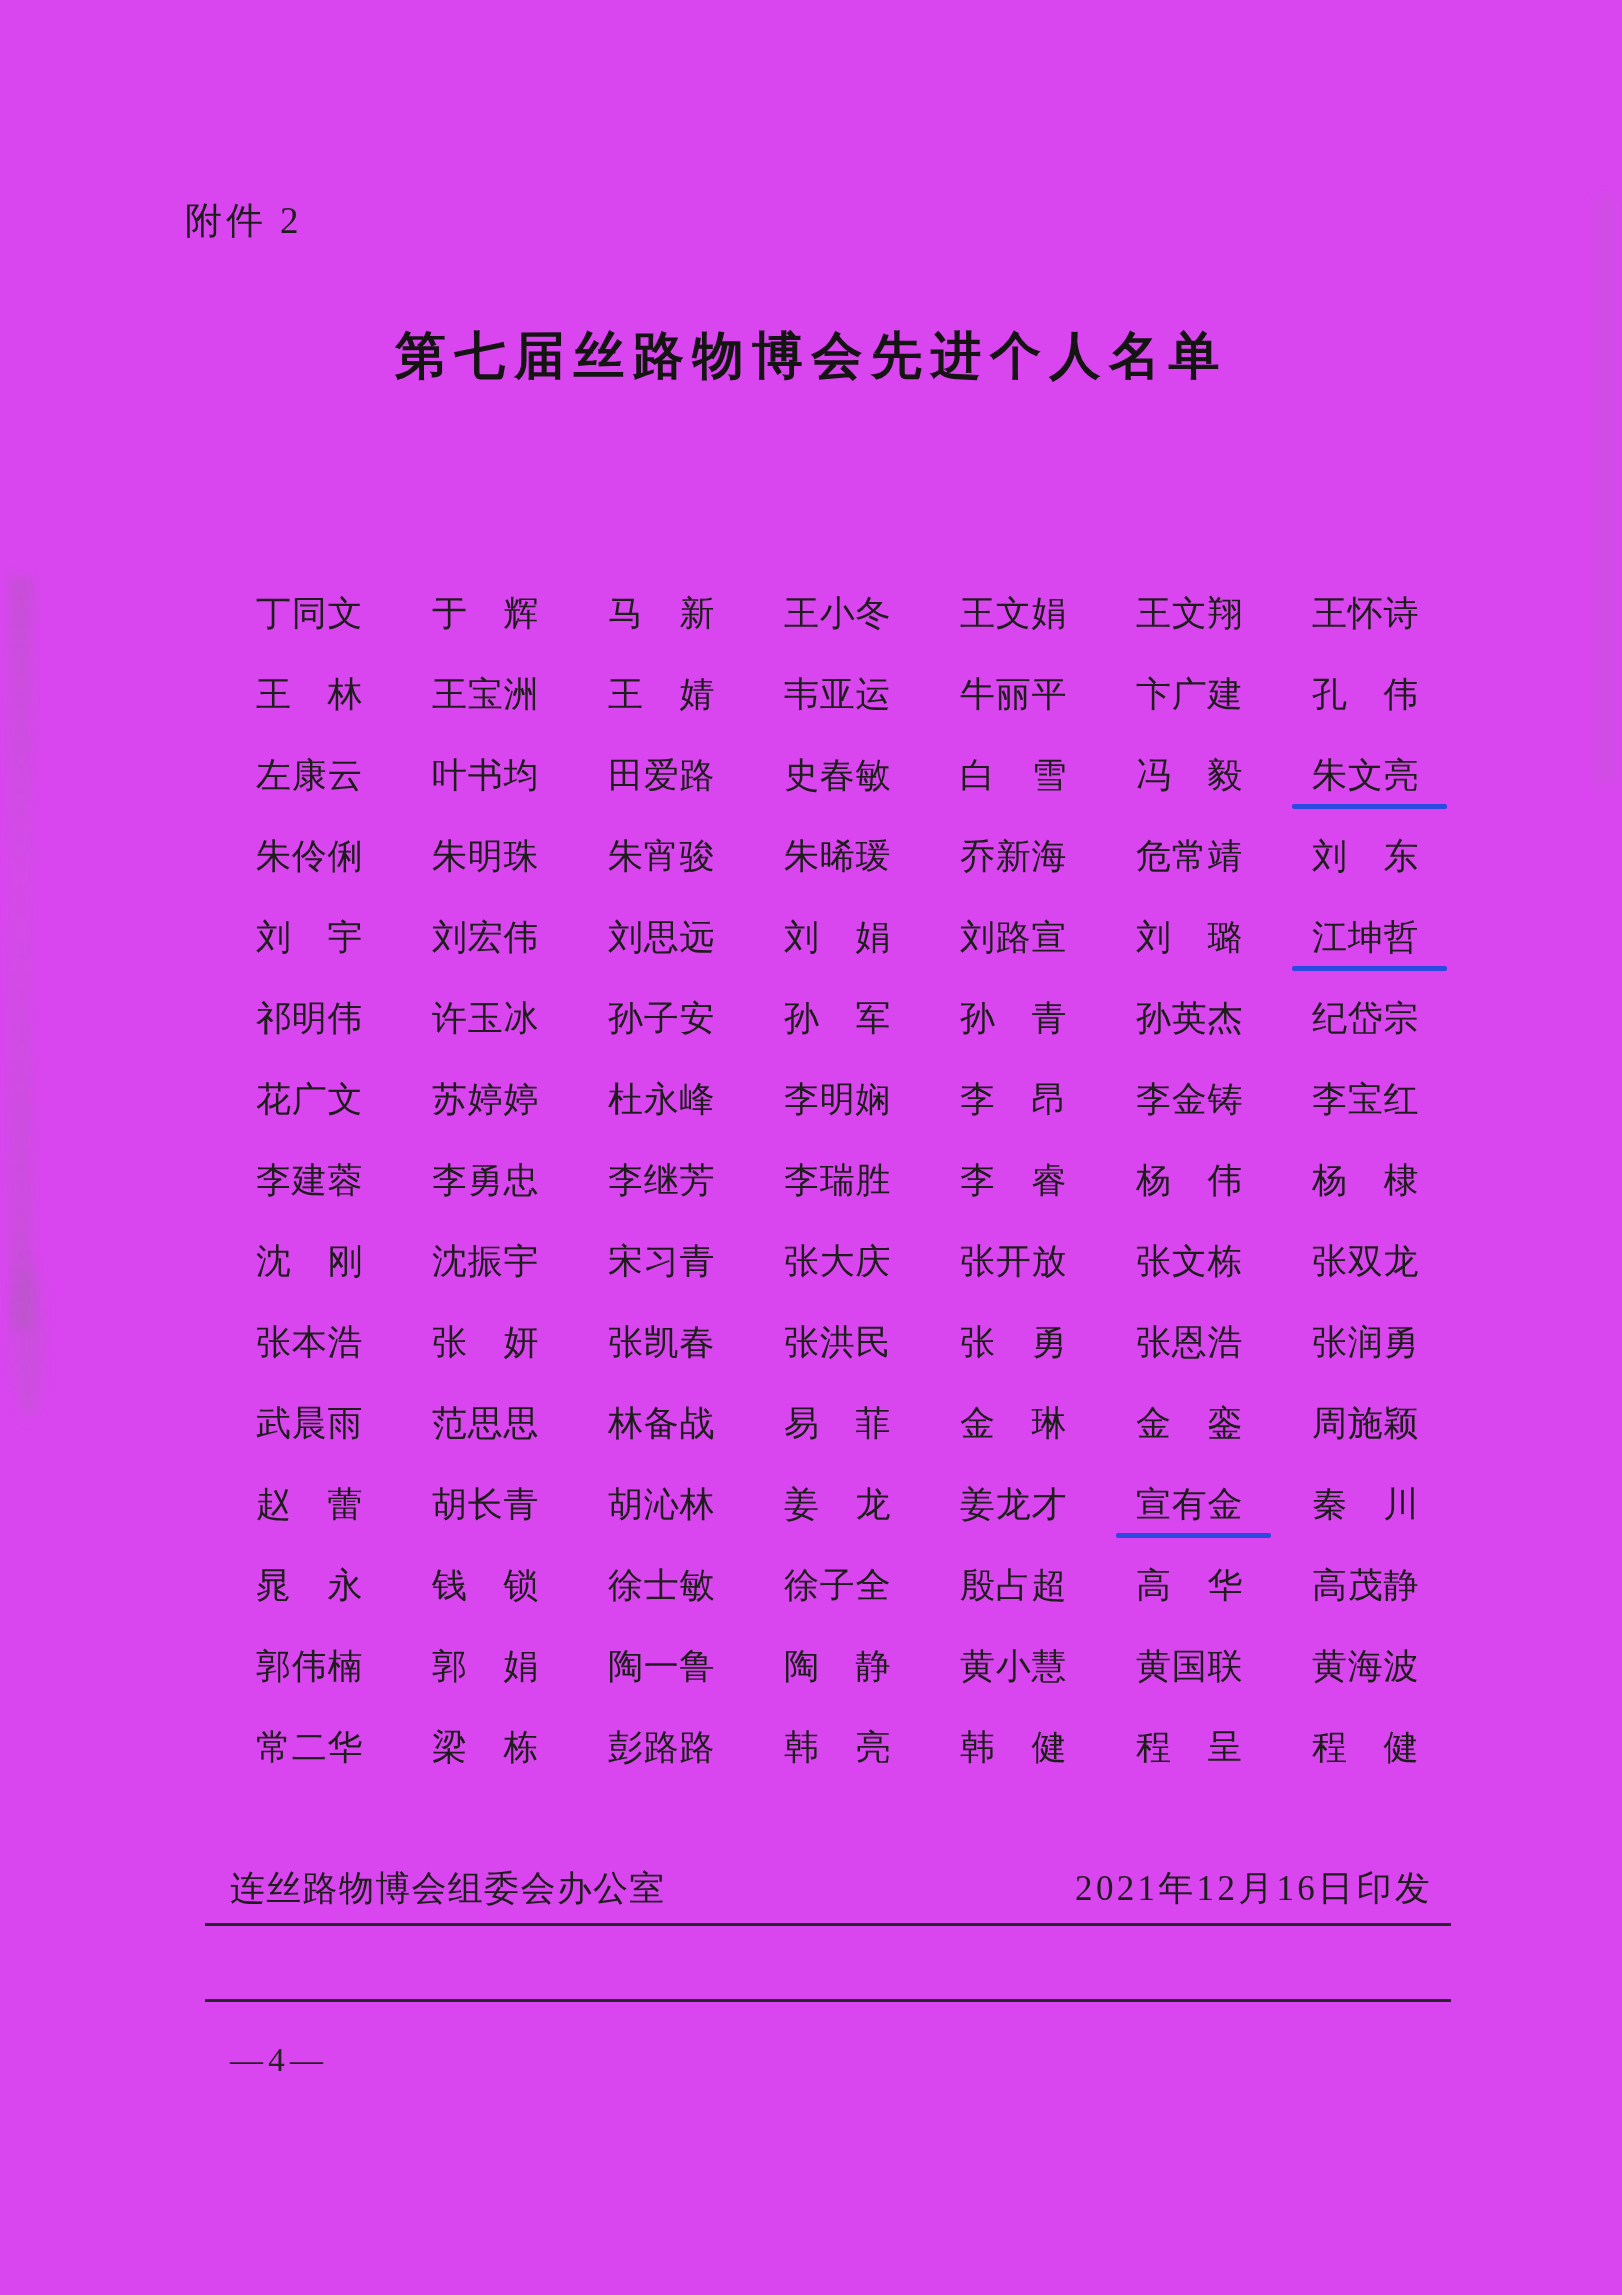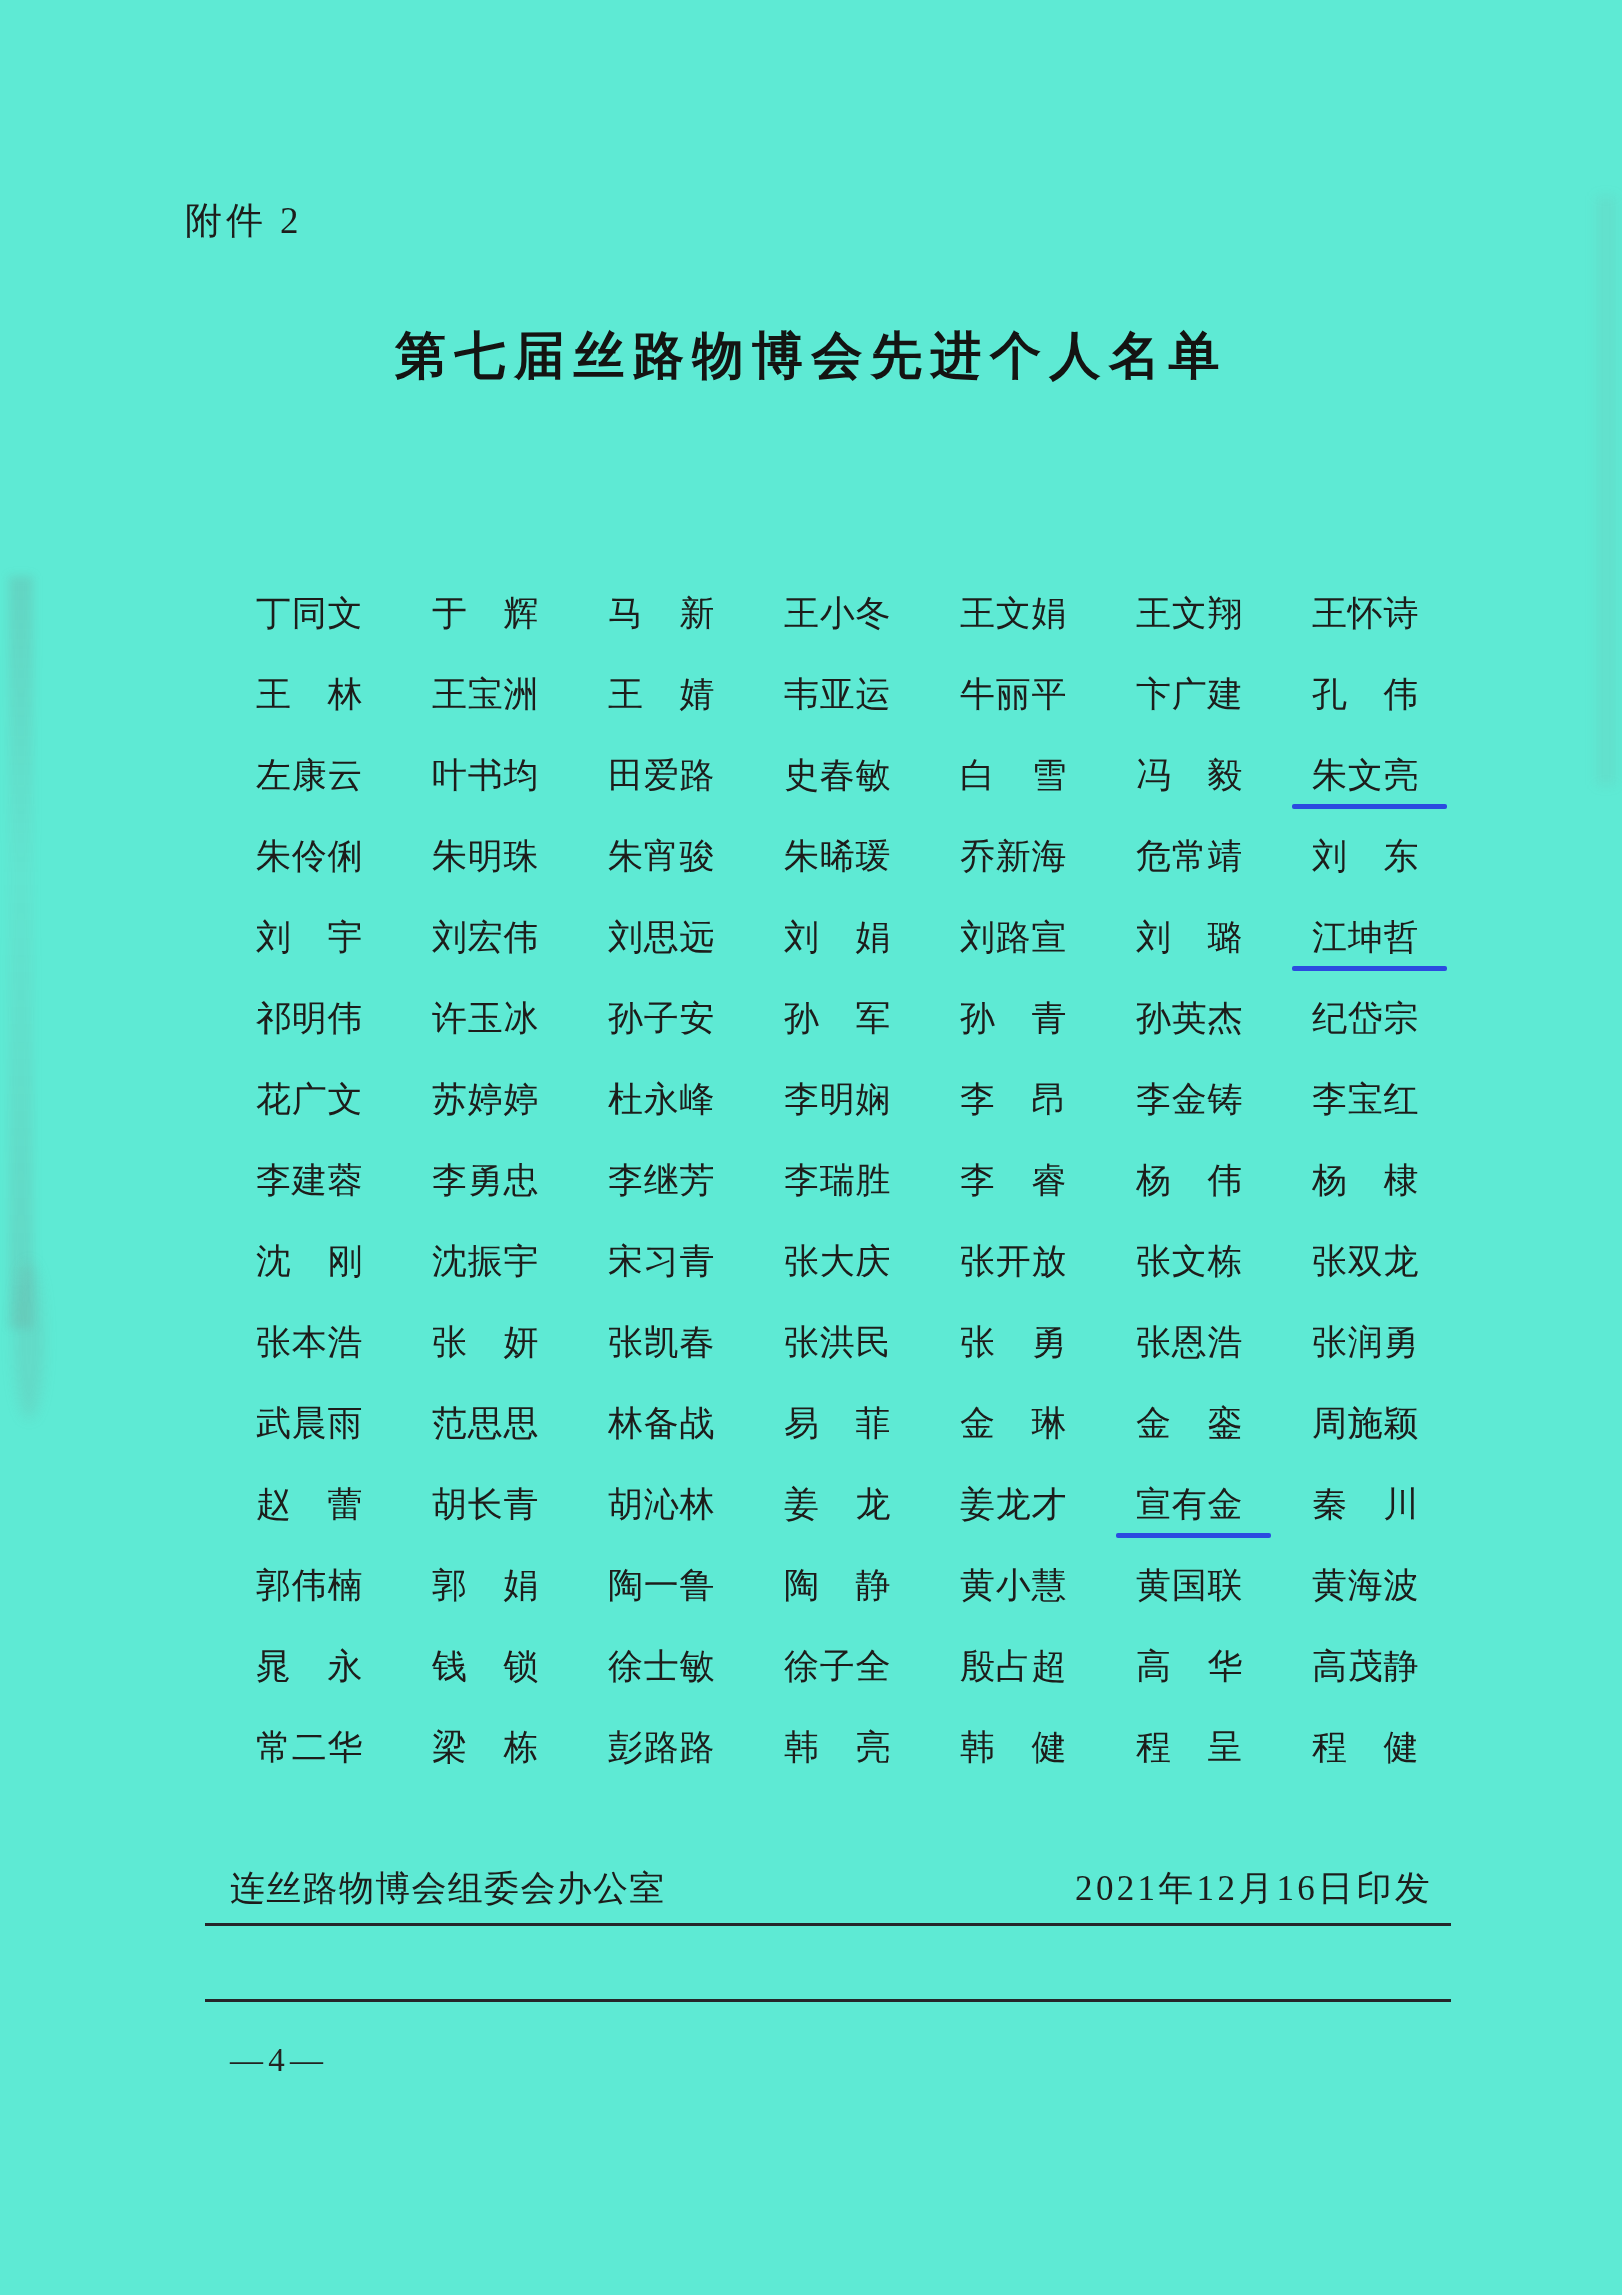--- a/index.html
+++ b/index.html
@@ -1,20 +1,20 @@
 <!DOCTYPE html>
 <html style="--underline-blue: #2b4be0;font-size:10.5px"><head>
 <meta charset="utf-8">
 <style>
   html,body { margin:0; padding:0; background:#e8e8e6; }
   .page {
     position:relative;
     width:1623px; height:2295px;
     margin:0 auto;
-    background:#5eead4;
+    background:#d946ef;
     font-family:"Liberation Serif", serif;
     color:#1d1d1b;
     overflow:hidden;
   }
   .attachment {
     position:absolute; left:185px; top:196px;
     font-size:37px; letter-spacing:3.9px;
     font-family:"Liberation Serif", serif;
   }
   .title {
@@ -204,38 +204,38 @@
       <div class="name-row">
         <span class="name">赵　蕾</span>
         <span class="name">胡长青</span>
         <span class="name">胡沁林</span>
         <span class="name">姜　龙</span>
         <span class="name">姜龙才</span>
         <span class="name underlined">宣有金</span>
         <span class="name">秦　川</span>
       </div>
       <div class="name-row">
+        <span class="name">晁　永</span>
+        <span class="name">钱　锁</span>
+        <span class="name">徐士敏</span>
+        <span class="name">徐子全</span>
+        <span class="name">殷占超</span>
+        <span class="name">高　华</span>
+        <span class="name">高茂静</span>
+      </div>
+      <div class="name-row">
         <span class="name">郭伟楠</span>
         <span class="name">郭　娟</span>
         <span class="name">陶一鲁</span>
         <span class="name">陶　静</span>
         <span class="name">黄小慧</span>
         <span class="name">黄国联</span>
         <span class="name">黄海波</span>
       </div>
       <div class="name-row">
-        <span class="name">晁　永</span>
-        <span class="name">钱　锁</span>
-        <span class="name">徐士敏</span>
-        <span class="name">徐子全</span>
-        <span class="name">殷占超</span>
-        <span class="name">高　华</span>
-        <span class="name">高茂静</span>
-      </div>
-      <div class="name-row">
         <span class="name">常二华</span>
         <span class="name">梁　栋</span>
         <span class="name">彭路路</span>
         <span class="name">韩　亮</span>
         <span class="name">韩　健</span>
         <span class="name">程　呈</span>
         <span class="name">程　健</span>
       </div>
     </div>
 

